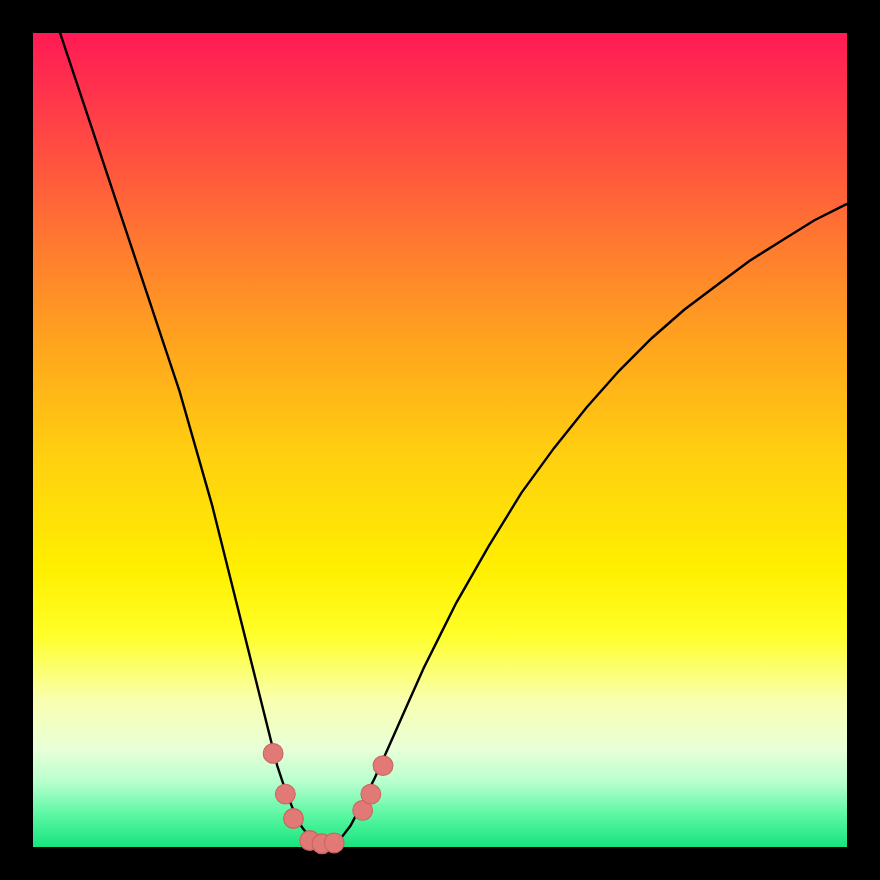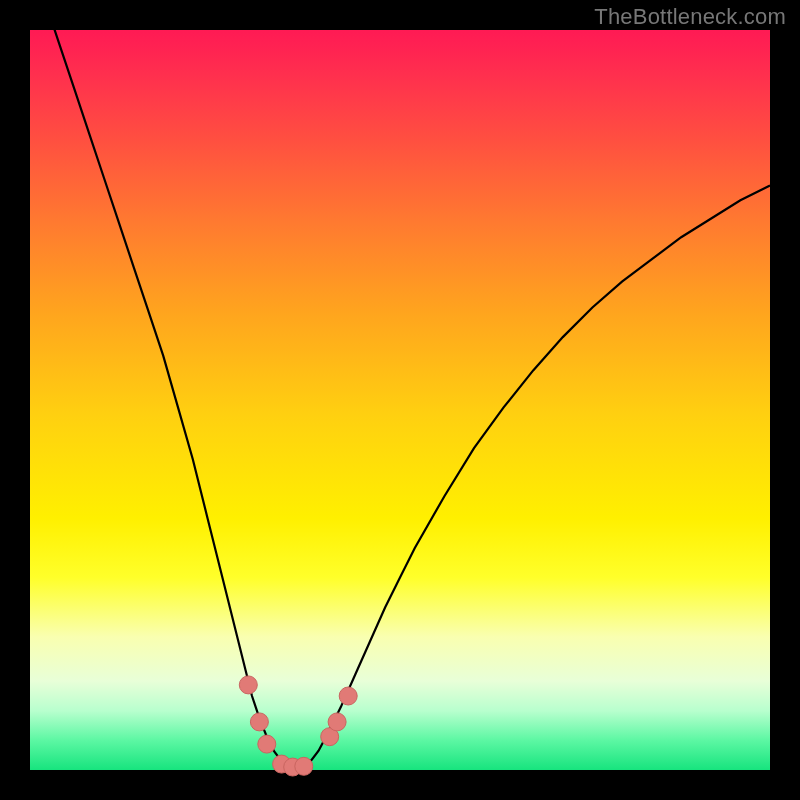--- a/index.html
+++ b/index.html
@@ -71,14 +71,13 @@
           <circle cx="236.80" cy="714.10" r="9" fill="#e17a76" stroke="#c96560" stroke-width="1"></circle>
           <circle cx="251.60" cy="734.08" r="9" fill="#e17a76" stroke="#c96560" stroke-width="1"></circle>
           <circle cx="262.70" cy="737.04" r="9" fill="#e17a76" stroke="#c96560" stroke-width="1"></circle>
           <circle cx="273.80" cy="736.30" r="9" fill="#e17a76" stroke="#c96560" stroke-width="1"></circle>
           <circle cx="299.70" cy="706.70" r="9" fill="#e17a76" stroke="#c96560" stroke-width="1"></circle>
           <circle cx="307.10" cy="691.90" r="9" fill="#e17a76" stroke="#c96560" stroke-width="1"></circle>
           <circle cx="318.20" cy="666.00" r="9" fill="#e17a76" stroke="#c96560" stroke-width="1"></circle>
         </g>
     </svg>
   </div>
-  <div class="watermark">TheBottleneck.com</div>
 </div>
 
 </body></html>

